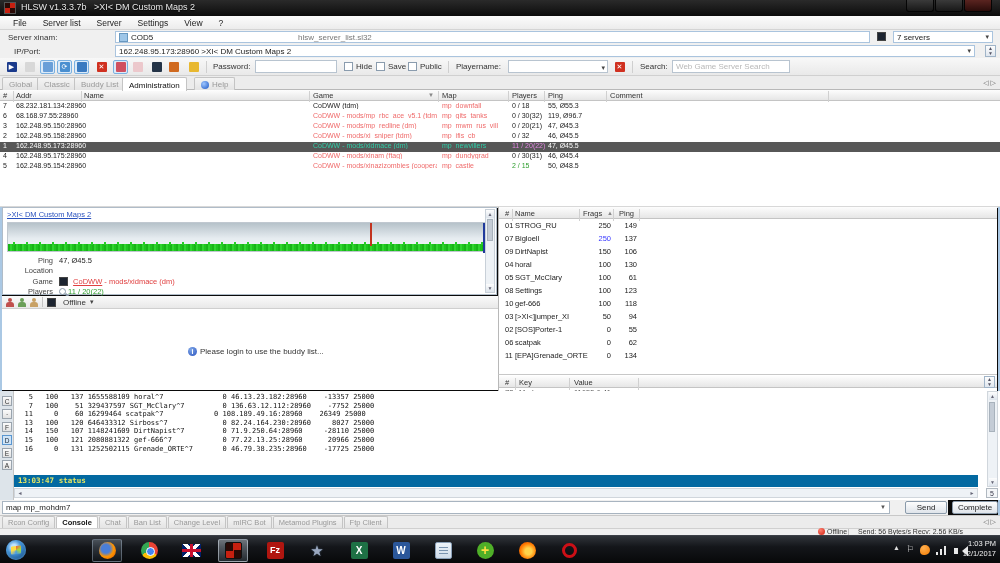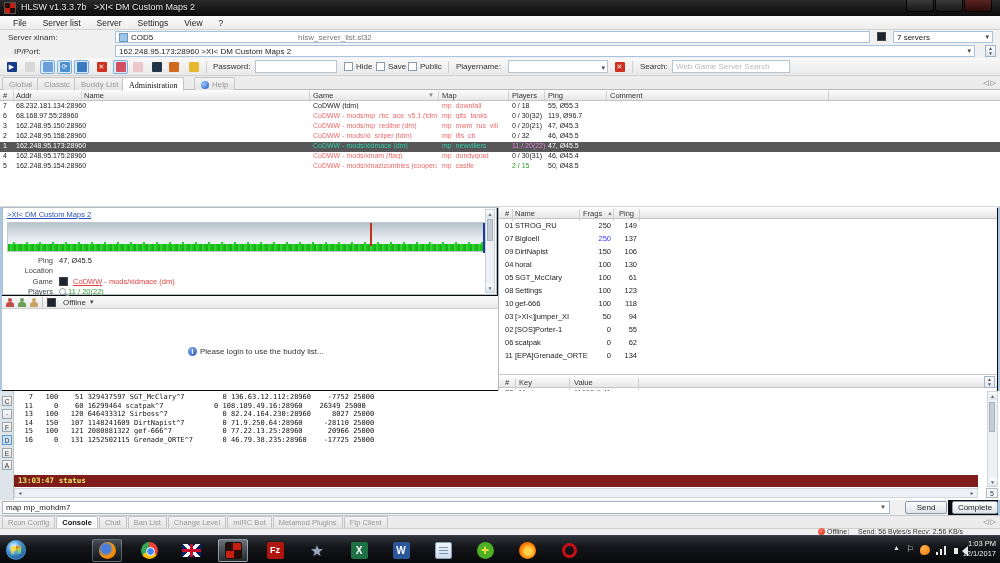--- a/index.html
+++ b/index.html
@@ -36,21 +36,21 @@
   .tsep{position:absolute;top:3px;width:1px;height:12px;background:#cfcfcf;}
   .editbox{position:absolute;top:2px;height:13px;background:#fff;border:1px solid #b8c4d0;font-size:8px;padding:0 3px;color:#222;}
   .cbox{position:absolute;top:4px;width:9px;height:9px;background:#fff;border:1px solid #8a9cae;}
   .cblabel{position:absolute;top:4px;font-size:8px;color:#333;}
   .search-inp{color:#aaa;}
   .search-inp::placeholder{color:#b8b8b8;}
   input{font-family:"Liberation Sans",sans-serif;outline:none;}
   
   .tabsrow{left:0;top:76px;width:1000px;height:14px;background:#ececec;border-bottom:1px solid #b8b8b8;}
   .tab{position:absolute;top:1px;height:13px;padding:1px 6px 0;font-size:8px;color:#999;border:1px solid #c4c4c4;border-bottom:none;background:linear-gradient(#f4f4f4,#e4e4e4);border-radius:2px 2px 0 0;display:flex;align-items:center;gap:3px;}
-  .tab.active{background:#fff;color:#111;height:14px;z-index:2;font-family:Liberation Serif, serif;}
+  .tab.active{background:#fff;color:#111;height:14px;z-index:2;}
   .globe{width:8px;height:8px;border-radius:50%;background:radial-gradient(circle at 35% 35%,#9ec6ff,#1a56c4);display:inline-block;}
   .tabarrows{position:absolute;right:4px;top:3px;font-size:7px;color:#666;}
   
   .srvtable{left:0;top:90px;width:1000px;height:117px;background:#fff;border-bottom:1px solid #b0b0b0;}
   .thead{position:absolute;left:0;top:0;width:1000px;height:11px;background:linear-gradient(#fdfdfd,#e6e6e6);border-bottom:1px solid #c4c4c4;font-size:7.5px;color:#333;}
   .thead span{position:absolute;top:1px;}
   .colsep{position:absolute;top:0;width:1px;height:11px;background:#d0d0d0;}
   .srow{position:absolute;left:0;width:1000px;height:10px;font-size:7px;white-space:nowrap;}
   .srow span{position:absolute;top:0;}
   .sel{background:#575757;color:#fff;}
@@ -105,21 +105,21 @@
   .rrow{position:absolute;left:0;top:13px;width:100%;font-size:7.5px;color:#555;}
   .rrow span{position:absolute;top:0;}
   .r-num{left:6px;} .r-key{left:20px;} .r-val{left:75px;}
   
   .consoleblk{left:0;top:391px;width:1000px;height:109px;background:#fff;}
   .congutter{position:absolute;left:0;top:0;width:14px;height:109px;background:#dde4ea;border-right:1px solid #c4c4c4;}
   .fbtn{position:absolute;left:2px;width:10px;height:10px;border:1px solid #9aa4ae;background:linear-gradient(#fbfbfb,#e2e2e2);font-size:6.5px;color:#333;text-align:center;line-height:9px;}
   .fbtn.on{background:#cfe4f7;border-color:#5a96d0;color:#123;}
   .conout{position:absolute;left:16px;top:2px;width:962px;height:80px;overflow:hidden;font-family:"DejaVu Sans Mono","Liberation Mono",monospace;font-size:7px;color:#111;}
   .cline{white-space:pre;height:8.6px;line-height:8.6px;}
-  .statusline{position:absolute;left:14px;top:84px;width:964px;height:12px;background:#7f1d1d;color:#e8e860;font-family:"DejaVu Sans Mono","Liberation Mono",monospace;font-size:7.5px;line-height:12px;padding-left:4px;font-weight:bold;}
+  .statusline{position:absolute;left:14px;top:84px;width:964px;height:12px;background:#0369a1;color:#e8e860;font-family:"DejaVu Sans Mono","Liberation Mono",monospace;font-size:7.5px;line-height:12px;padding-left:4px;font-weight:bold;}
   .hscroll{position:absolute;left:14px;top:97px;width:964px;height:10px;background:#eef2f6;border:1px solid #d0d6dc;}
   .harrow{position:absolute;top:1px;width:8px;height:7px;font-size:5px;line-height:7px;color:#667;text-align:center;}
   .badge5{position:absolute;left:986px;top:97px;width:12px;height:10px;border:1px solid #b0b8c0;background:#f4f6f8;font-size:7px;text-align:center;line-height:9px;color:#334;}
   .cvscroll{position:absolute;left:987px;top:0px;width:11px;height:96px;background:#eef2f6;border:1px solid #d0d6dc;}
   
   .cmdrow{left:0;top:500px;width:948px;height:15px;background:#f0f0f0;}
   .cmdinp{position:absolute;left:2px;top:1px;width:888px;height:13px;border:1px solid #a8b4c0;background:#fff;font-size:8px;padding:0 3px;color:#222;}
   .cmdarrow{position:absolute;left:880px;top:4px;font-size:6px;color:#555;}
   .btn{position:absolute;top:1px;height:13px;border:1px solid #8a9aaa;border-radius:2px;background:linear-gradient(#fdfdfd,#dfe4ea);font-size:8px;text-align:center;line-height:12px;color:#222;}
   
@@ -538,20 +538,21 @@
   <div class="abs consoleblk">
     <div class="congutter">
       <div class="fbtn" style="top:5px">C</div>
       <div class="fbtn" style="top:18px">·</div>
       <div class="fbtn" style="top:31px">F</div>
       <div class="fbtn on" style="top:44px">D</div>
       <div class="fbtn" style="top:57px">E</div>
       <div class="fbtn" style="top:69px">A</div>
     </div>
     <div class="conout">
+      <div class="cline">   5   100   137 1655588109 horal^7              0 46.13.23.182:28960    -13357 25000</div>
       <div class="cline">   7   100    51 329437597 SGT_McClary^7         0 136.63.12.112:28960    -7752 25000</div>
       <div class="cline">  11     0    60 16299464 scatpak^7            0 108.189.49.16:28960    26349 25000</div>
       <div class="cline">  13   100   120 646433312 Sirboss^7             0 82.24.164.230:28960     8027 25000</div>
       <div class="cline">  14   150   107 1148241609 DirtNapist^7         0 71.9.250.64:28960     -28110 25000</div>
       <div class="cline">  15   100   121 2080881322 gef-666^7            0 77.22.13.25:28960      20966 25000</div>
       <div class="cline">  16     0   131 1252502115 Grenade_ORTE^7       0 46.79.38.235:28960    -17725 25000</div>
     </div>
     <div class="statusline">13:03:47 status</div>
     <div class="cvscroll">
       <div class="varrow" style="top:0;left:0.5px">▲</div>

